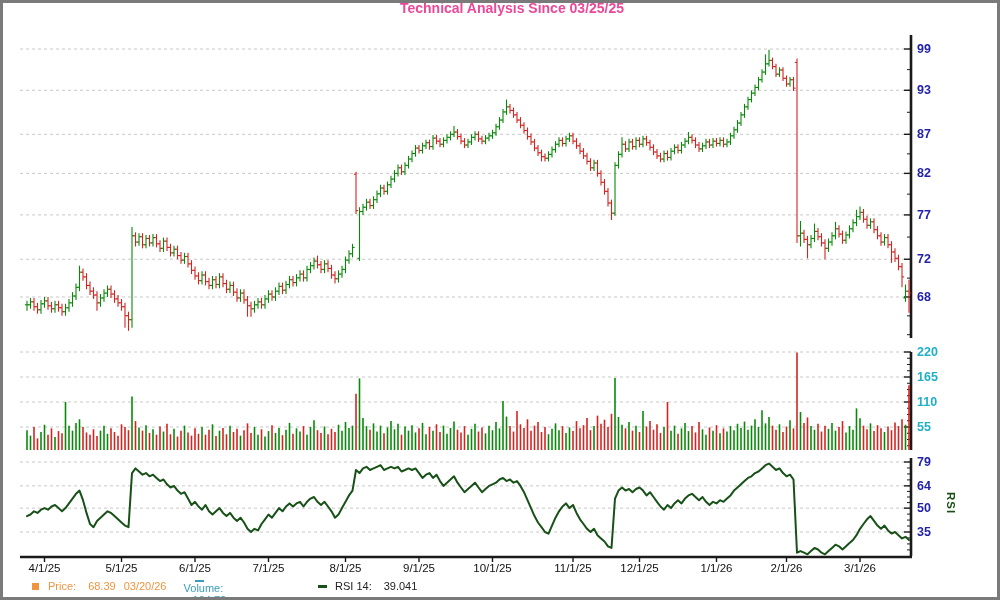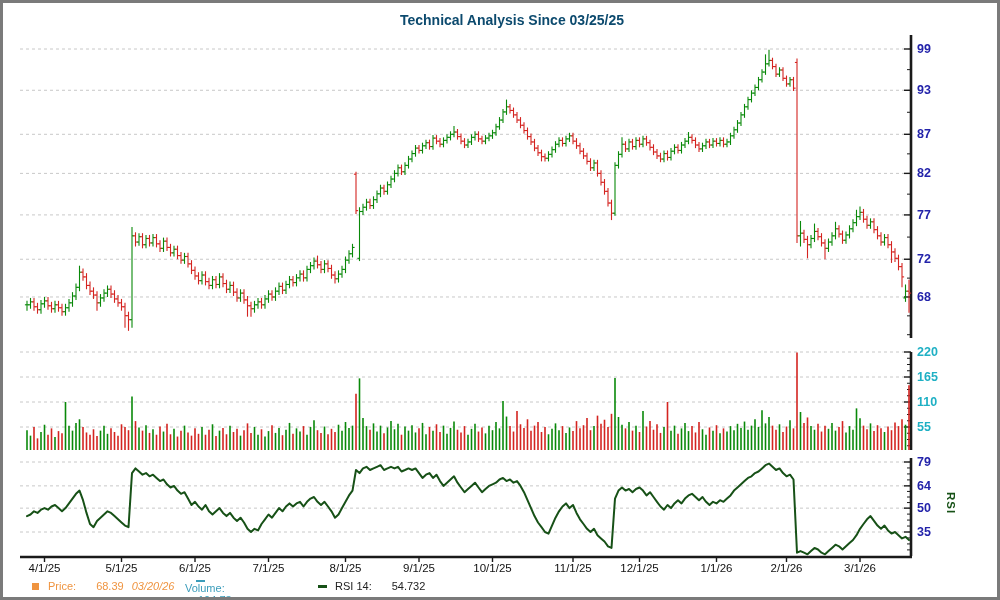--- a/index.html
+++ b/index.html
@@ -1,32 +1,32 @@
 <!DOCTYPE html>
 <html><head>
 <meta charset="utf-8">
 <style>
   html,body{margin:0;padding:0;background:#fff;}
   #stage{position:relative;width:1000px;height:600px;background:#ffffff;overflow:hidden;
          font-family:"Liberation Sans",sans-serif;}
   #frame{position:absolute;left:0;top:0;right:0;bottom:0;border:3px solid #7a7a7a;pointer-events:none;}
-  #chart-title{position:absolute;left:512px;top:12px;transform:translateX(-50%);
+  #chart-title{position:absolute;left:512px;top:0;transform:translateX(-50%);
 
-        font-size:14px;font-weight:bold;color:#0c4a6e;white-space:nowrap;}
+        font-size:14px;font-weight:bold;color:#ec4899;white-space:nowrap;}
   svg{position:absolute;left:0;top:0;}
   #legend{position:absolute;left:0;top:580px;width:100%;height:16px;font-size:11px;white-space:nowrap;}
   .leg-item{position:absolute;top:0;display:flex;align-items:center;}
   #leg-price{left:32px;color:#ef9440;}
   #leg-volume{left:178px;color:#3a9cba;flex-direction:column;}
   #leg-rsi{left:318px;color:#222;}
   .swatch-square{display:inline-block;width:7px;height:7px;background:#ef9440;margin-right:9px;}
   .swatch-dash{display:inline-block;width:9px;height:2px;background:#3a9cba;margin-right:8px;}
   .swatch-dash.rsi{background:#175117;height:3px;}
-  .leg-val{margin-left:20px;}
-  .leg-date{margin-left:8px;font-style:italic;}
+  .leg-val{margin-left:12px;}
+  .leg-date{margin-left:8px;}
 </style>
 </head>
 <body>
 
 <div id="stage">
   <div id="chart-title">Technical Analysis Since 03/25/25</div>
 
   <svg id="plot" width="1000" height="600">
       <g>
         <line x1="20" y1="49" x2="910" y2="49" stroke="#c8c8c8" stroke-width="1" stroke-dasharray="3,3"></line>
@@ -1176,18 +1176,18 @@
     </span>
     <span class="leg-item" id="leg-volume">
       <span class="swatch-dash"></span>
       <span>Volume:</span>
       <span class="leg-val">104.73</span>
       <span class="leg-date">03/20/26</span>
     </span>
     <span class="leg-item" id="leg-rsi">
       <span class="swatch-dash rsi"></span>
       <span>RSI 14:</span>
-      <span class="leg-val">54.732</span>
+      <span class="leg-val">39.041</span>
     </span>
   </div>
 
   <div id="frame"></div>
 </div>
 
 </body></html>

